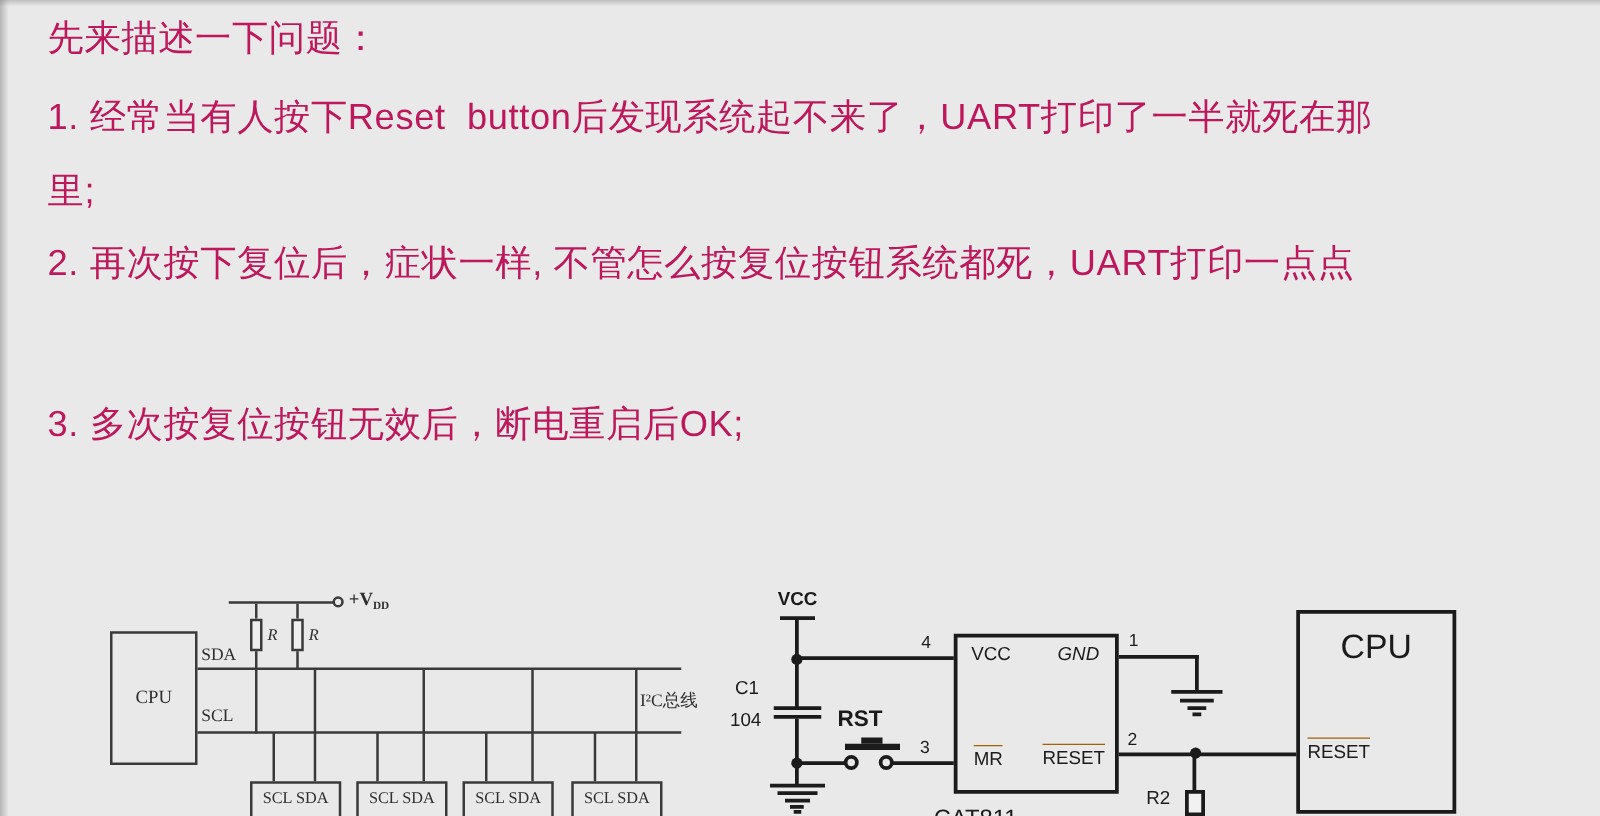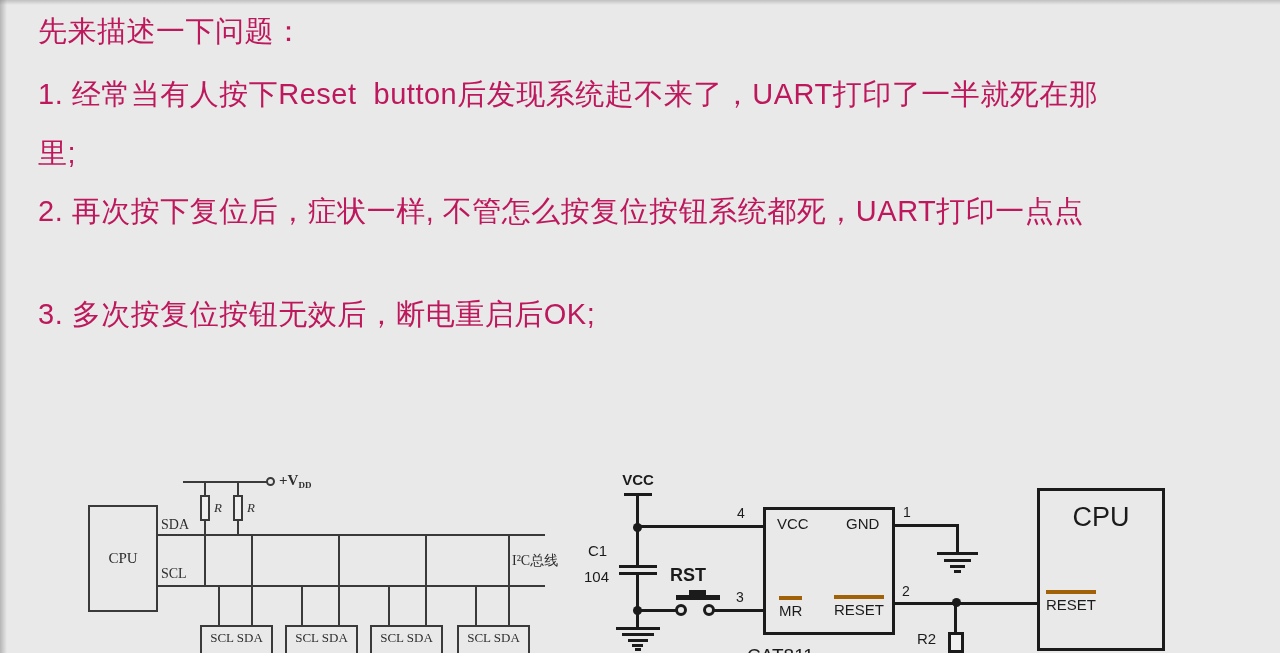--- a/index.html
+++ b/index.html
@@ -27,33 +27,33 @@
     background:#e9e9e9;box-sizing:border-box;}
   sub.vdd{font-size:9px;vertical-align:-3px;letter-spacing:0;}
 
   
   .Rl{position:absolute;background:#1b1b1b;}
   .Rbox{position:absolute;border:3px solid #1b1b1b;background:transparent;box-sizing:border-box;}
   .Rtxt{position:absolute;color:#1b1b1b;font-size:15px;}
   .dot{position:absolute;width:9px;height:9px;border-radius:50%;background:#1b1b1b;}
   .bcirc{position:absolute;width:12px;height:12px;border:3px solid #1b1b1b;border-radius:50%;
     background:#e9e9e9;box-sizing:border-box;}
-  .ovl{display:inline-block;border-top:4px solid #a16207;padding-top:2px;}
+  .ovl{display:inline-block;border-top:1px solid #a16207;padding-top:2px;}
   .r2body{position:absolute;border:3px solid #1b1b1b;background:#f2f1f1;box-sizing:border-box;}
 </style>
 </head>
 <body>
 
 <div class="stage">
 
   <div class="tline" style="top:14px;">先来描述一下问题：</div>
   <div class="tline" style="top:77px;">1. 经常当有人按下Reset  button后发现系统起不来了，UART打印了一半就死在那</div>
   <div class="tline" style="top:136px;">里;</div>
   <div class="tline" style="top:194px;">2. 再次按下复位后，症状一样, 不管怎么按复位按钮系统都死，UART打印一点点</div>
-  <div class="tline" style="top:297px;">3. 多次按复位按钮无效后，断电重启后OK;</div>
+  <div class="tline" style="top:323px;">3. 多次按复位按钮无效后，断电重启后OK;</div>
 
   <div>
 
     <div class="L" style="left:183px;top:481px;width:84px;height:2px;"></div>
     <div class="Lcirc" style="left:266px;top:477px;"></div>
     <div class="Ltxt" style="left:279px;top:472px;font-size:15px;font-weight:bold;"><span>+V</span><sub class="vdd">DD</sub></div>
 
     <div class="L" style="left:204px;top:483px;width:2px;height:12px;"></div>
     <div class="L" style="left:237px;top:483px;width:2px;height:12px;"></div>
     <div class="rbody" style="left:200px;top:495px;width:10px;height:26px;"></div>
@@ -106,21 +106,21 @@
     <div class="Rl" style="left:636px;top:575px;width:3px;height:38px;"></div>
     <div class="Rtxt" style="left:588px;top:542px;">C1</div>
     <div class="Rtxt" style="left:584px;top:568px;">104</div>
 
     <div class="dot" style="left:633px;top:523px;"></div>
     <div class="Rl" style="left:638px;top:525px;width:125px;height:3px;"></div>
     <div class="Rtxt" style="left:737px;top:505px;font-size:14px;">4</div>
 
     <div class="Rbox" style="left:763px;top:507px;width:132px;height:128px;"></div>
     <div class="Rtxt" style="left:777px;top:515px;">VCC</div>
-    <div class="Rtxt" style="left:846px;top:515px;">GND</div>
+    <div class="Rtxt" style="left:846px;top:515px;font-style:italic;">GND</div>
     <div class="Rtxt" style="left:779px;top:596px;"><span class="ovl">MR</span></div>
     <div class="Rtxt" style="left:834px;top:595px;"><span class="ovl">RESET</span></div>
     <div class="Rtxt" style="left:747px;top:645px;font-size:19px;">CAT811</div>
 
     <div class="Rtxt" style="left:903px;top:504px;font-size:14px;">1</div>
     <div class="Rl" style="left:895px;top:524px;width:64px;height:3px;"></div>
     <div class="Rl" style="left:956px;top:524px;width:3px;height:29px;"></div>
     <div>
       <div class="Rl" style="left:937px;top:552px;width:41px;height:3px;"></div>
       <div class="Rl" style="left:944px;top:559px;width:27px;height:3px;"></div>

